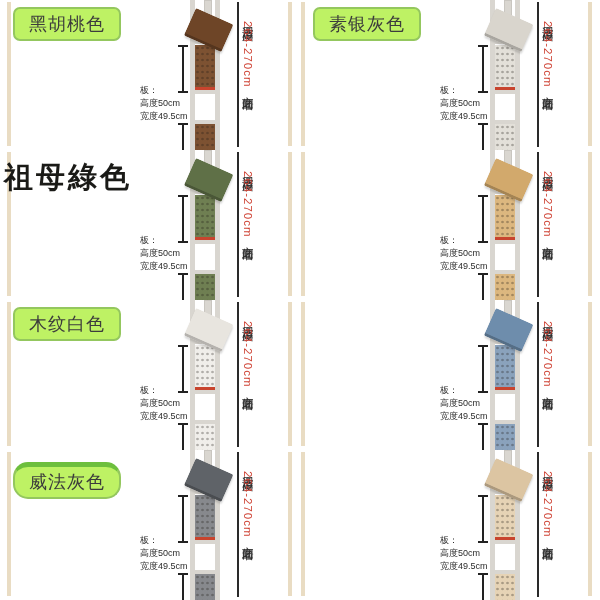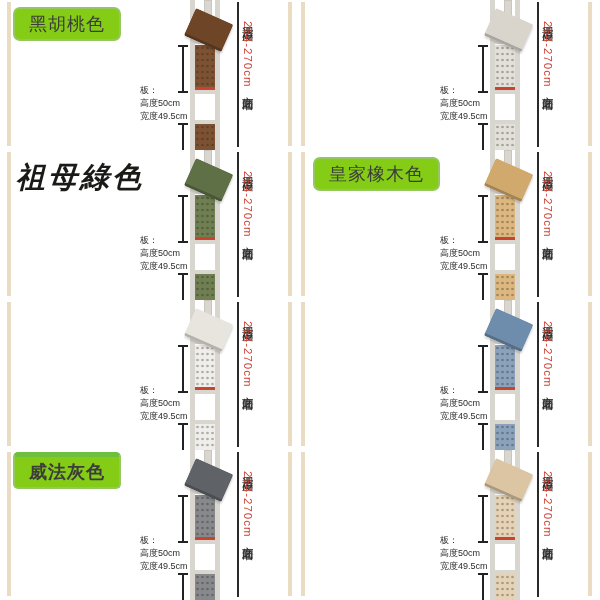--- a/index.html
+++ b/index.html
@@ -8,24 +8,24 @@
   .cell{position:relative;width:300px;height:150px;background:#fff;overflow:hidden;}
 
   
   .strip{position:absolute;top:2px;bottom:4px;width:4px;background:var(--wall-strip);}
   .strip-l{left:7px;}
   .cell:nth-child(even) .strip-l{left:1px;}
   .strip-r{right:8px;}
 
   
   .label{position:absolute;z-index:3;}
-  .label.boxed{left:13px;top:7px;padding:3px 14px;background:#84cc16;border:2px solid var(--label-border);
+  .label.boxed{left:13px;top:7px;padding:3px 14px;background:#bef264;border:2px solid var(--label-border);
     border-radius:7px;font-size:18px;letter-spacing:1px;color:var(--label-text);white-space:nowrap;}
-  .label.boxed.topbar{top:2px;border-top:5px solid var(--top-bar-green);border-radius:5px;font-weight:bold;}
-  .label.large{left:16px;top:8px;font-size:29px;font-weight:700;letter-spacing:3px;color:var(--big-label-text);white-space:nowrap;font-style:italic;}
+  .label.boxed.topbar{top:12px;border-top:5px solid var(--top-bar-green);border-radius:15px;}
+  .label.large{left:4px;top:8px;font-size:29px;font-weight:700;letter-spacing:3px;color:var(--big-label-text);white-space:nowrap;}
 
   
   .product{position:absolute;left:0;top:0;width:300px;height:150px;}
   .pole-stub{position:absolute;left:204px;top:0;width:6px;height:14px;background:var(--pole);border:1px solid #c9c6c0;}
   .frame{position:absolute;left:190px;top:0;width:30px;height:150px;border-left:5px solid var(--pole);border-right:5px solid var(--pole);box-sizing:border-box;}
   .rung{position:absolute;left:0;width:20px;height:4px;background:var(--pole);}
   .rung.r1{top:40px;} .rung.r2{top:90px;} .rung.r3{top:120px;}
   .board{position:absolute;left:0;width:20px;background-color:var(--board);
     background-image:radial-gradient(rgba(30,25,20,.3) 1px,transparent 1.3px);background-size:5px 6px;}
   .board.upper{top:45px;height:42px;}
@@ -107,20 +107,21 @@
 
     <div class="spec">
       <div>板：</div>
       <div>高度50cm</div>
       <div>宽度49.5cm</div>
     </div>
 
     <div class="vline"></div>
     <div class="vtext"><span>适用高度</span><span class="range">264-270cm</span><span>之间墙面</span></div>
 
+    <div class="label boxed">素银灰色</div>
   </section>
 
   <section class="cell" style="--board: #6f7f52; --shelf: #5f7047;">
     <div class="strip strip-l"></div>
     <div class="strip strip-r"></div>
 
     <div class="product">
       <div class="pole-stub"></div>
       <div class="frame">
         <div class="rung r1"></div>
@@ -170,21 +171,20 @@
 
     <div class="spec">
       <div>板：</div>
       <div>高度50cm</div>
       <div>宽度49.5cm</div>
     </div>
 
     <div class="vline"></div>
     <div class="vtext"><span>适用高度</span><span class="range">264-270cm</span><span>之间墙面</span></div>
 
-    <div class="label boxed">皇家橡木色</div>
   </section>
 
   <section class="cell" style="--board: #f0eeea; --shelf: #e8e5df;">
     <div class="strip strip-l"></div>
     <div class="strip strip-r"></div>
 
     <div class="product">
       <div class="pole-stub"></div>
       <div class="frame">
         <div class="rung r1"></div>
@@ -202,20 +202,21 @@
 
     <div class="spec">
       <div>板：</div>
       <div>高度50cm</div>
       <div>宽度49.5cm</div>
     </div>
 
     <div class="vline"></div>
     <div class="vtext"><span>适用高度</span><span class="range">264-270cm</span><span>之间墙面</span></div>
 
+    <div class="label boxed">木纹白色</div>
   </section>
 
   <section class="cell" style="--board: #8aa2bc; --shelf: #6e8dac;">
     <div class="strip strip-l"></div>
     <div class="strip strip-r"></div>
 
     <div class="product">
       <div class="pole-stub"></div>
       <div class="frame">
         <div class="rung r1"></div>

